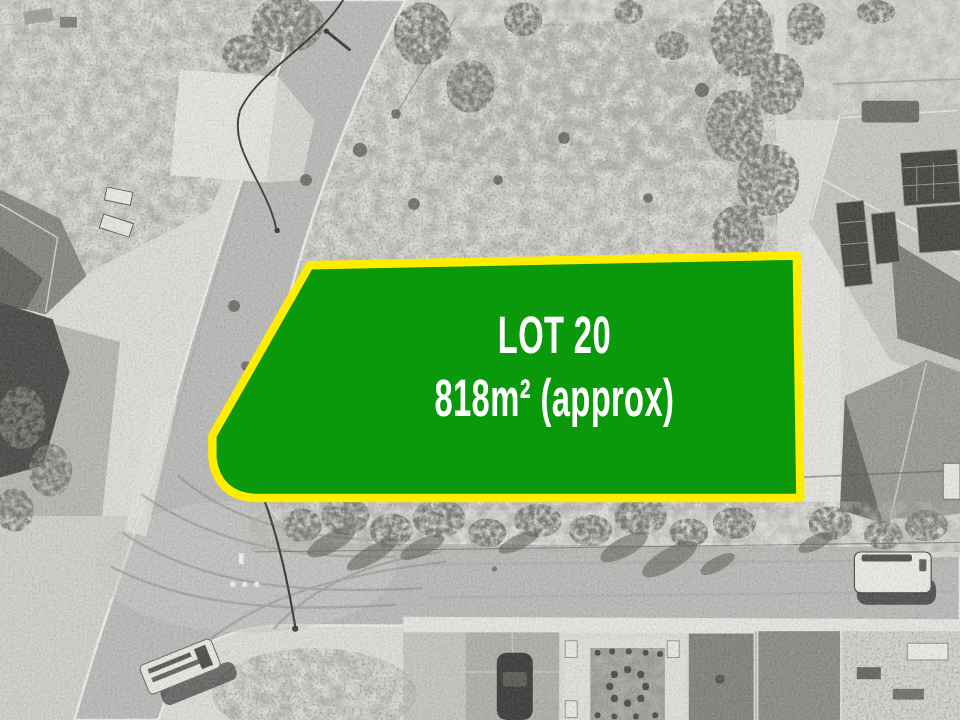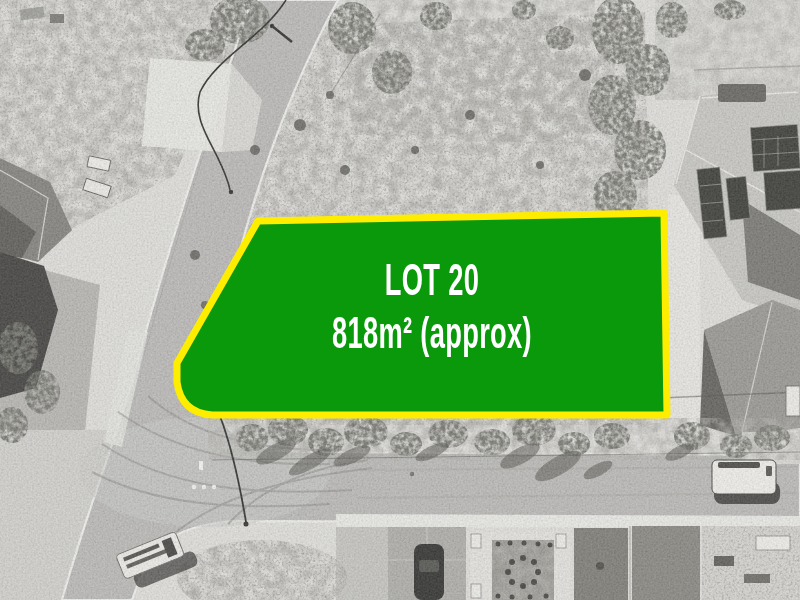--- a/index.html
+++ b/index.html
@@ -2,21 +2,21 @@
 <html><head>
 <meta charset="utf-8">
 <style>
   html,body{margin:0;padding:0;background:#111;}
   .stage{
     position:relative;width:800px;height:600px;overflow:hidden;
     background:#e3e2de;font-family:"Liberation Sans",sans-serif;
   }
   .stage svg{position:absolute;left:0;top:0;}
   .lot-text{
-    position:absolute;left:432px;top:254px;transform:translateX(-50%);
+    position:absolute;left:462px;top:254px;transform:translateX(-50%);
     text-align:center;font-weight:700;font-size:44px;line-height:1.2;
     white-space:nowrap;letter-spacing:0.5px;
   }
   .lot-text .line{transform:scaleX(0.62);transform-origin:50% 50%;}
 </style>
 </head>
 <body>
 
 <div class="stage">
 

